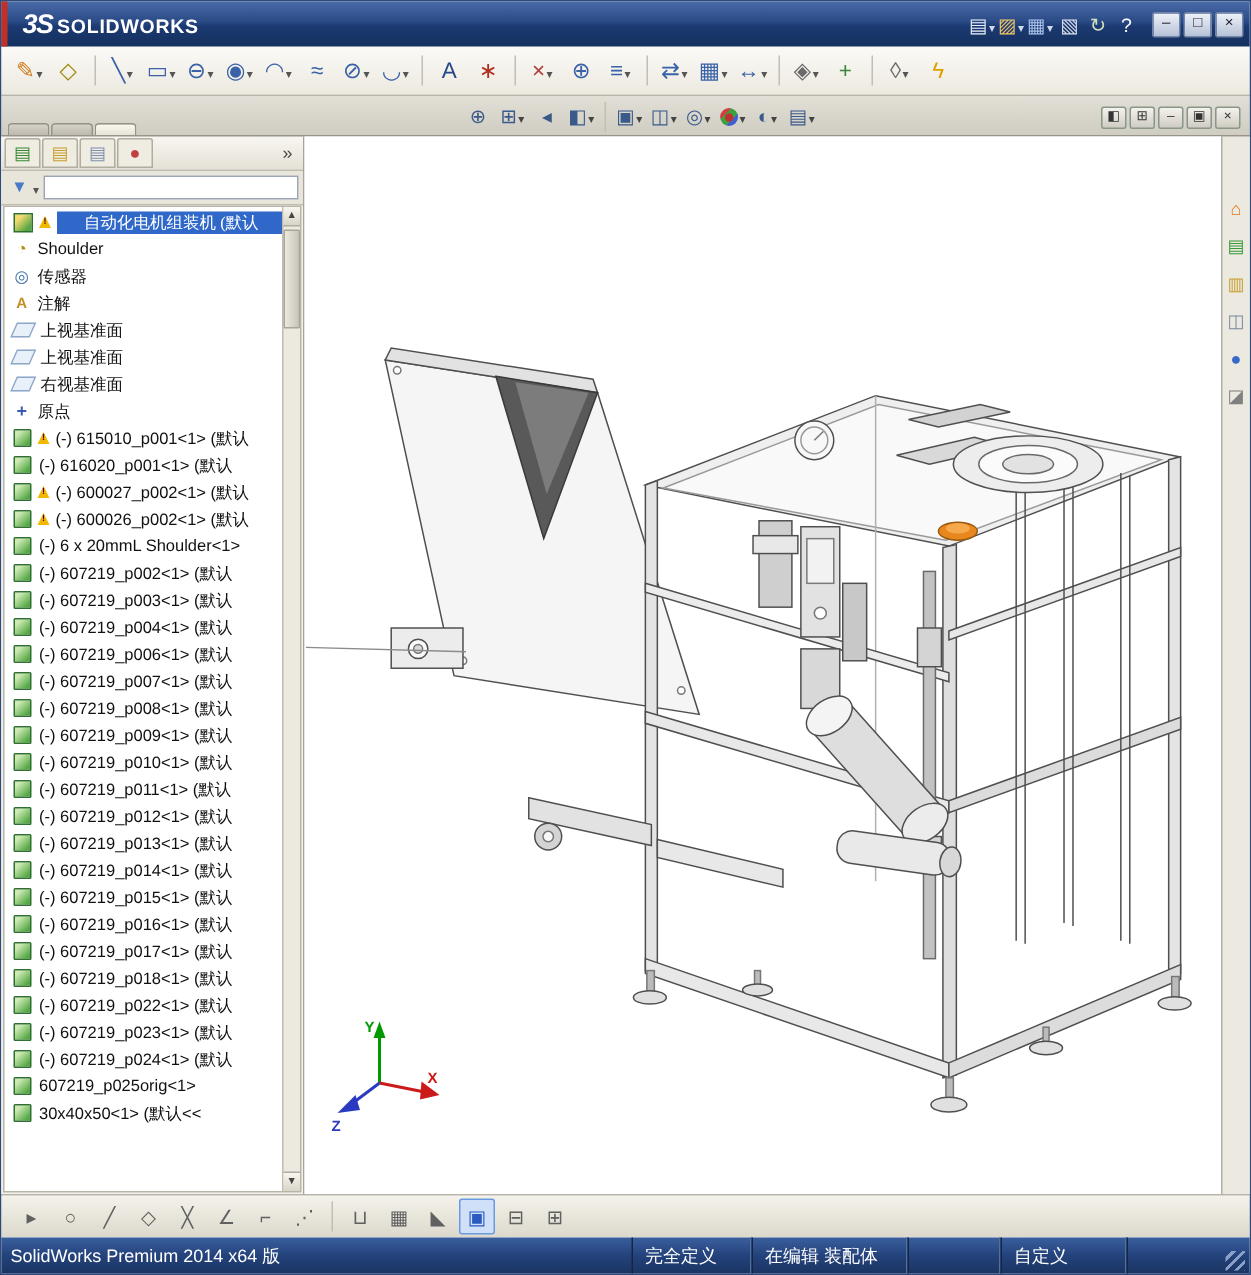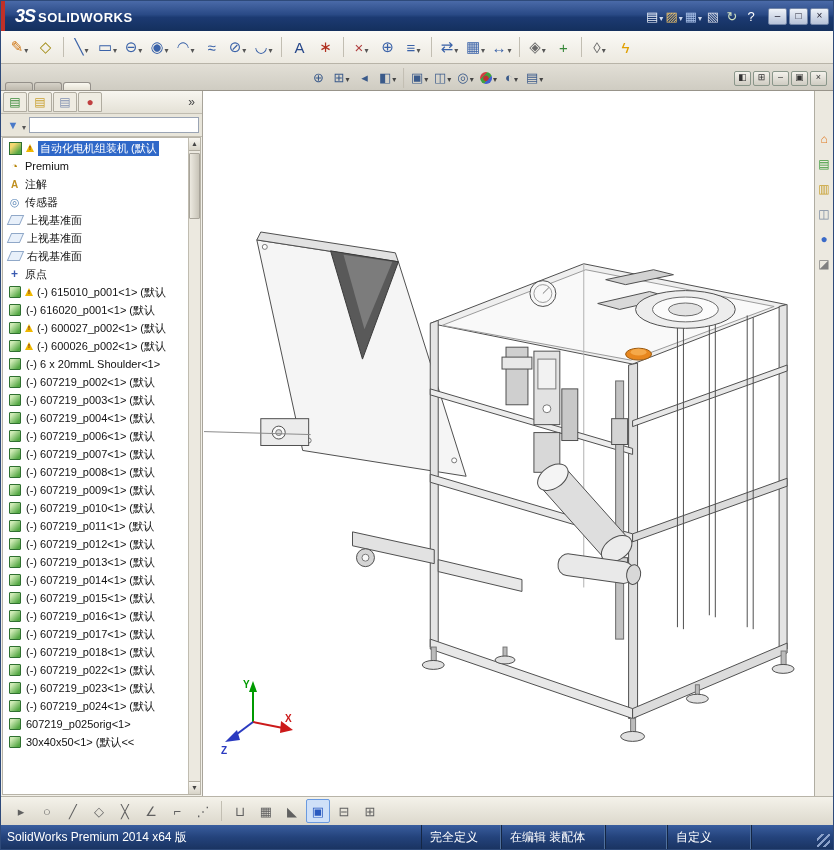--- a/index.html
+++ b/index.html
@@ -74,21 +74,21 @@
   .funnel-glyph{color:#4a7ac8;font-size:11px;}
   .filterrow .dd{color:#555;}
   .filterbox{flex:1;height:14px;background:#fff;border:1px solid #9aa4b4;margin-left:3px;}
 
   .tree{flex:1;background:#fff;border:1px solid #b8b4a8;margin:0 1px 1px 1px;
         position:relative;overflow:hidden;font-size:11px;}
   .trows{position:absolute;inset:0;right:11px;padding-top:1px;}
   .trow{height:18px;display:flex;align-items:center;padding-left:5px;
         white-space:nowrap;overflow:hidden;color:#111;}
   .tlabel{margin-left:4px;}
-  .trow.root .tlabel{background:#2f68c8;color:#fff;padding:0 2px;}
+  .trow.root .tlabel{background:#2f68c8;color:#fff;padding:0 18px;font-family:Liberation Serif, serif;}
   .tico{width:13px;height:13px;display:inline-flex;align-items:center;justify-content:center;
         flex:0 0 13px;font-size:11px;}
   .i-part{width:10px;height:10px;flex-basis:10px;margin:0 1px;border-radius:1px;
           background:linear-gradient(135deg,#cdeab4 20%,#55a845 85%);border:1px solid #2f7030;}
   .i-assembly{width:11px;height:11px;flex-basis:11px;margin:0 1px;
           background:linear-gradient(135deg,#f4d870 25%,#55a845 80%);border:1px solid #2f7030;}
   .i-plane{width:11px;height:8px;flex-basis:11px;background:#e8f0fa;border:1px solid #90a8c8;
            transform:skewX(-24deg);margin:0 1px;}
   .i-history::before{content:"◔";color:#b8860b;}
   .i-sensors::before{content:"◎";color:#4a7ab0;}
@@ -381,31 +381,31 @@
         <div class="trows" data-name="feature-tree-rows">
           <div class="trow root warn" data-name="tree-root-item">
             <span class="tico i-assembly" data-name="assembly-icon"></span>
             <span class="twarn" data-name="warning-icon"></span>
             <span class="tlabel" data-name="tree-root-label">自动化电机组装机 (默认</span>
           </div>
           <div data-name="tree-items">
               <div class="trow" data-name="tree-item">
     <span class="tico i-history" data-name="tree-item-icon"></span>
 
-    <span class="tlabel" data-name="tree-item-label">Premium</span>
+    <span class="tlabel" data-name="tree-item-label">Shoulder</span>
+  </div>
+              <div class="trow" data-name="tree-item">
+    <span class="tico i-sensors" data-name="tree-item-icon"></span>
+
+    <span class="tlabel" data-name="tree-item-label">传感器</span>
   </div>
               <div class="trow" data-name="tree-item">
     <span class="tico i-annotations" data-name="tree-item-icon"></span>
 
     <span class="tlabel" data-name="tree-item-label">注解</span>
-  </div>
-              <div class="trow" data-name="tree-item">
-    <span class="tico i-sensors" data-name="tree-item-icon"></span>
-
-    <span class="tlabel" data-name="tree-item-label">传感器</span>
   </div>
               <div class="trow" data-name="tree-item">
     <span class="tico i-plane" data-name="tree-item-icon"></span>
 
     <span class="tlabel" data-name="tree-item-label">上视基准面</span>
   </div>
               <div class="trow" data-name="tree-item">
     <span class="tico i-plane" data-name="tree-item-icon"></span>
 
     <span class="tlabel" data-name="tree-item-label">上视基准面</span>

